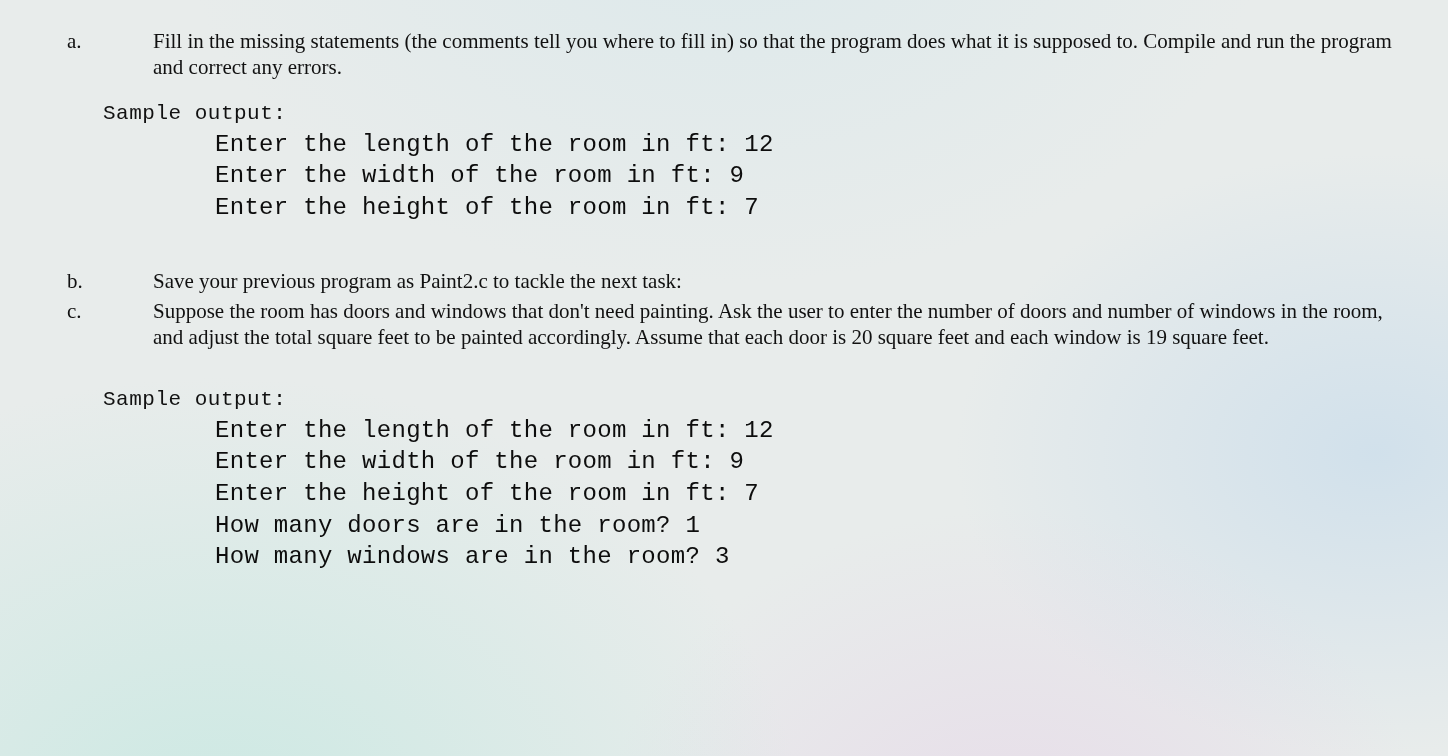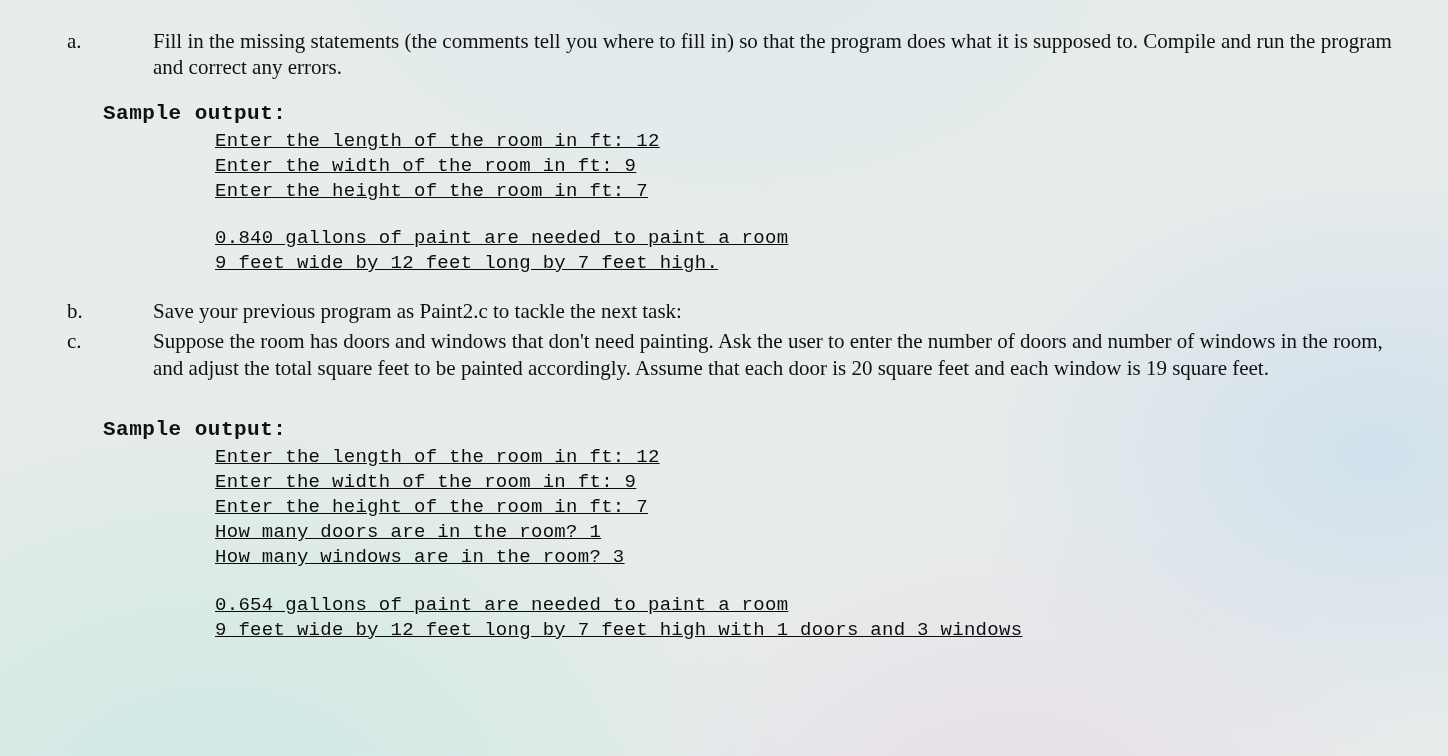--- a/index.html
+++ b/index.html
@@ -34,35 +34,34 @@
     flex: 0 0 38px;
     text-align: left;
     padding-left: 2px;
   }
   .body {
     flex: 1;
     margin-left: 48px;
   }
   .sample-label {
     font-family: "Courier New", Courier, monospace;
-    font-weight: bold;
+    font-weight: normal;
     letter-spacing: 0.5px;
     margin-top: 20px;
     margin-left: 38px;
     margin-bottom: 2px;
   }
   .mono {
     font-family: "Courier New", Courier, monospace;
     white-space: pre;
-    font-size: 19px;
+    font-size: 24px;
     margin-left: 150px;
     line-height: 1.32;
     letter-spacing: 0.3px;
     color: #0d0d0d;
-    text-decoration: underline;
   }
   .gap {
     height: 22px;
   }
   .gap-sm {
     height: 12px;
   }
 </style>
 </head>
 <body>
@@ -72,22 +71,20 @@
   <div class="item">
     <div class="marker">a.</div>
     <div class="body">Fill in the missing statements (the comments tell you where to fill in) so that the program does what it is supposed to. Compile and run the program and correct any errors.</div>
   </div>
 
   <div class="sample-label">Sample output:</div>
   <div class="mono">Enter the length of the room in ft: 12
 Enter the width of the room in ft: 9
 Enter the height of the room in ft: 7</div>
   <div class="gap"></div>
-  <div class="mono">0.840 gallons of paint are needed to paint a room
-9 feet wide by 12 feet long by 7 feet high.</div>
 
   <div class="gap"></div>
 
   <div class="item">
     <div class="marker">b.</div>
     <div class="body">Save your previous program as Paint2.c to tackle the next task:</div>
   </div>
 
   <div class="item">
     <div class="marker">c.</div>
@@ -96,16 +93,14 @@
 
   <div class="gap-sm"></div>
 
   <div class="sample-label">Sample output:</div>
   <div class="mono">Enter the length of the room in ft: 12
 Enter the width of the room in ft: 9
 Enter the height of the room in ft: 7
 How many doors are in the room? 1
 How many windows are in the room? 3</div>
   <div class="gap"></div>
-  <div class="mono">0.654 gallons of paint are needed to paint a room
-9 feet wide by 12 feet long by 7 feet high with 1 doors and 3 windows</div>
 
 </div>
 
 </body></html>

